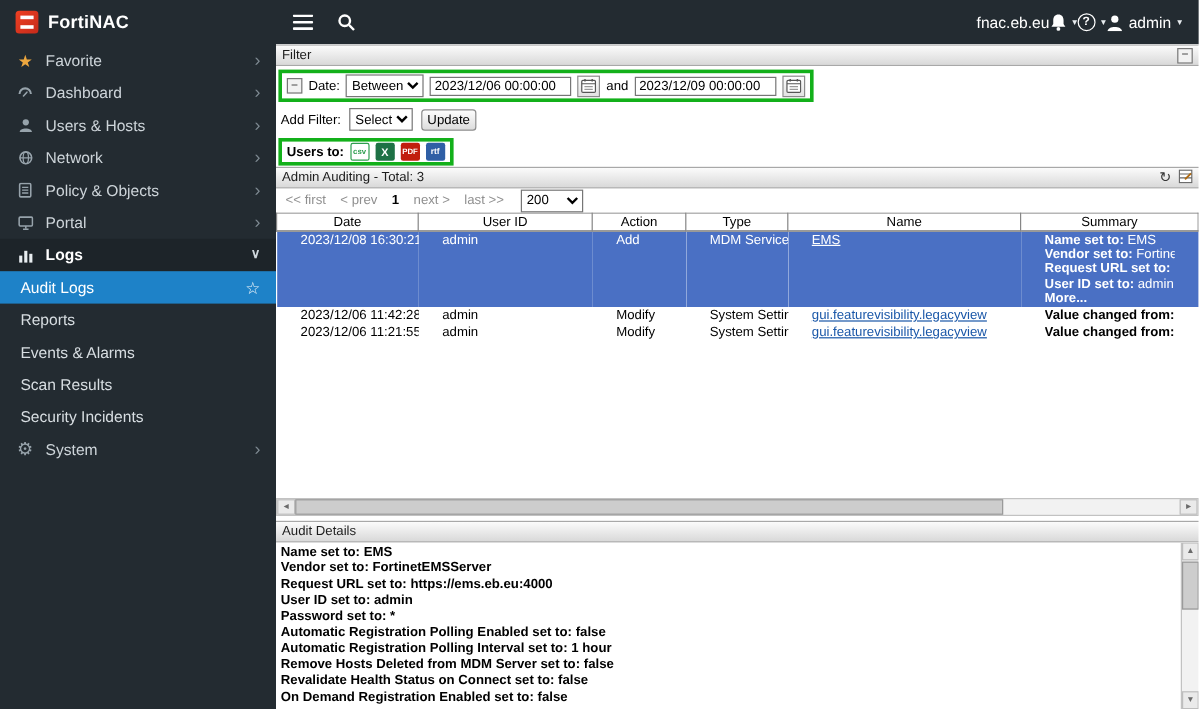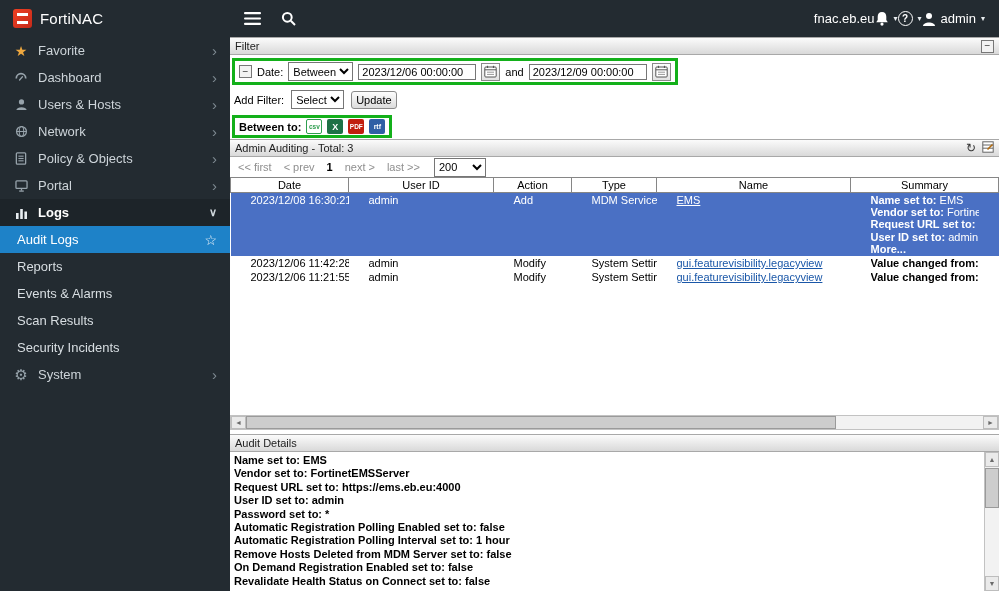--- a/index.html
+++ b/index.html
@@ -6,21 +6,21 @@
 html,body{width:999px;height:591px;overflow:hidden}
 body{font-family:"Liberation Sans",sans-serif;background:#fff}
 .app{width:999px;height:591px;display:flex;overflow:hidden}
 
 
 .sidebar{width:230px;flex:0 0 230px;background:#232b31;display:flex;flex-direction:column;color:#cdd4d9}
 .brand-row{height:37px;flex:0 0 37px;display:flex;align-items:center;gap:8px;padding:0 13px}
 .brand-logo{width:19px;height:19px;border-radius:3px;background:linear-gradient(135deg,#ee4023,#c52a1a);position:relative;flex:0 0 19px}
 .brand-logo::before{content:"";position:absolute;left:4px;right:4px;top:4px;height:3px;background:#fff}
 .brand-logo::after{content:"";position:absolute;left:4px;right:4px;bottom:4px;height:3px;background:#fff}
-.brand-name{color:#fff;font-size:15px;font-weight:normal;letter-spacing:.2px}
+.brand-name{color:#fff;font-size:15px;font-weight:bold;letter-spacing:.2px}
 .nav-item{height:27px;display:flex;align-items:center;gap:9px;padding:0 13px;font-size:13px;cursor:pointer}
 .nav-icon{width:16px;flex:0 0 16px;display:flex;align-items:center;justify-content:center;color:#97a3ab;font-size:13px;line-height:1}
 .nav-icon.star{color:#eda73f;font-size:14px}
 .nav-icon.gear{font-size:15px}
 .nav-label{white-space:nowrap}
 .chev{margin-left:auto;color:#7e8a92;font-size:15px;line-height:1}
 .nav-item.active-parent{background:#1d2429;color:#fff;font-weight:bold}
 .nav-item.active-parent .chev{color:#cfd7dc;font-size:11px}
 .sub-item{height:27px;display:flex;align-items:center;padding:0 13px 0 17px;font-size:13px;color:#d8dee2;cursor:pointer}
 .sub-item.selected{background:#1e82c8;color:#fff}
@@ -277,21 +277,21 @@
                   <line x1="3" y1="9.4" x2="10" y2="9.4" stroke="#999" stroke-width="1"></line>
                 </svg>
               </span>
           </div>
           <div class="add-filter-row">
             <span class="lbl">Add Filter:</span>
             <select><option>Select</option></select>
             <button class="btn">Update</button>
           </div>
           <div class="green-box">
-            <span class="lbl bold">Between to:</span>
+            <span class="lbl bold">Users to:</span>
             <span class="fmt-icon fmt-csv">csv</span>
             <span class="fmt-icon fmt-xls">X</span>
             <span class="fmt-icon fmt-pdf">PDF</span>
             <span class="fmt-icon fmt-rtf">rtf</span>
           </div>
         </div>
       </section>
 
       <section class="table-panel">
         <div class="panel-header">
@@ -387,22 +387,22 @@
         </div>
         <div class="details-body">
           <div class="dline"><span>Name set to:</span> <span>EMS</span></div>
           <div class="dline"><span>Vendor set to:</span> <span>FortinetEMSServer</span></div>
           <div class="dline"><span>Request URL set to:</span> <span>https://ems.eb.eu:4000</span></div>
           <div class="dline"><span>User ID set to:</span> <span>admin</span></div>
           <div class="dline"><span>Password set to:</span> <span>*</span></div>
           <div class="dline"><span>Automatic Registration Polling Enabled set to:</span> <span>false</span></div>
           <div class="dline"><span>Automatic Registration Polling Interval set to:</span> <span>1 hour</span></div>
           <div class="dline"><span>Remove Hosts Deleted from MDM Server set to:</span> <span>false</span></div>
+          <div class="dline"><span>Revalidate Health Status on Connect set to:</span> <span>false</span></div>
           <div class="dline"><span>On Demand Registration Enabled set to:</span> <span>false</span></div>
-          <div class="dline"><span>Revalidate Health Status on Connect set to:</span> <span>false</span></div>
           <div class="v-scroll">
             <span class="sb-btn">▲</span>
             <span class="sb-track v">
                 <span class="sb-thumb v"></span>
               </span>
             <span class="sb-btn">▼</span>
           </div>
         </div>
       </section>
 

